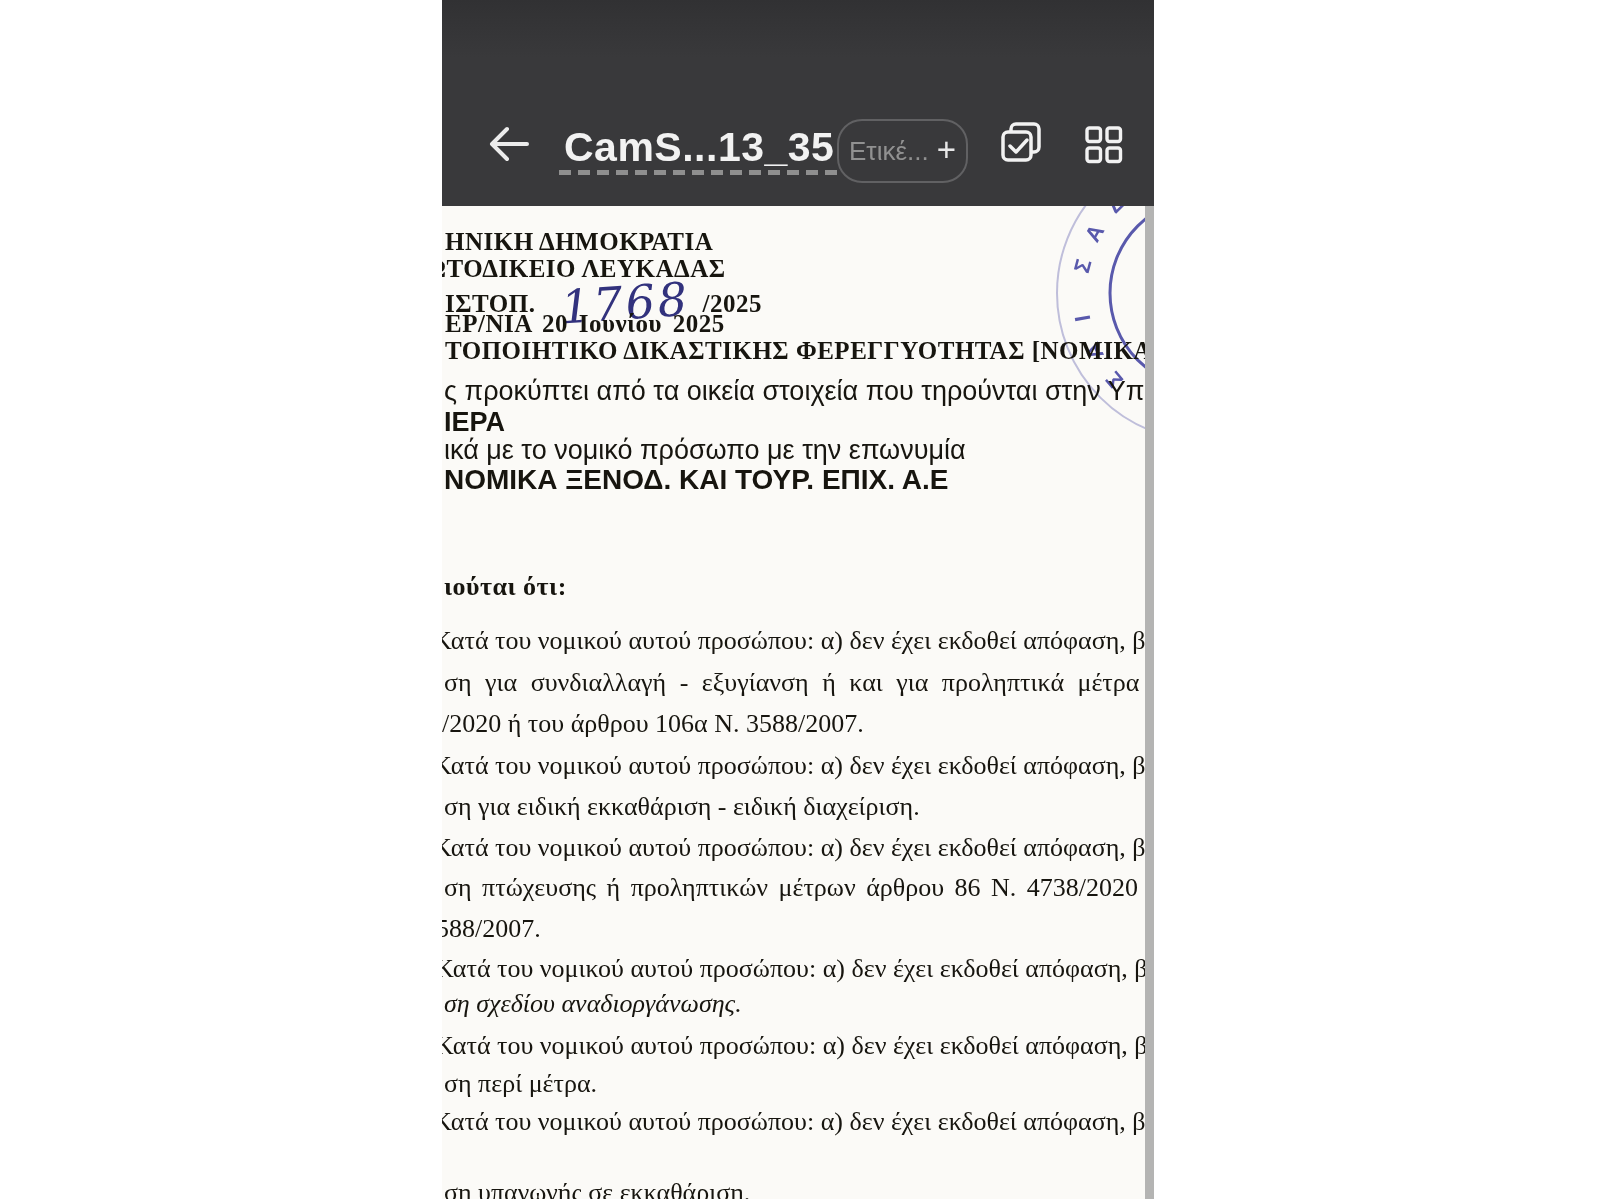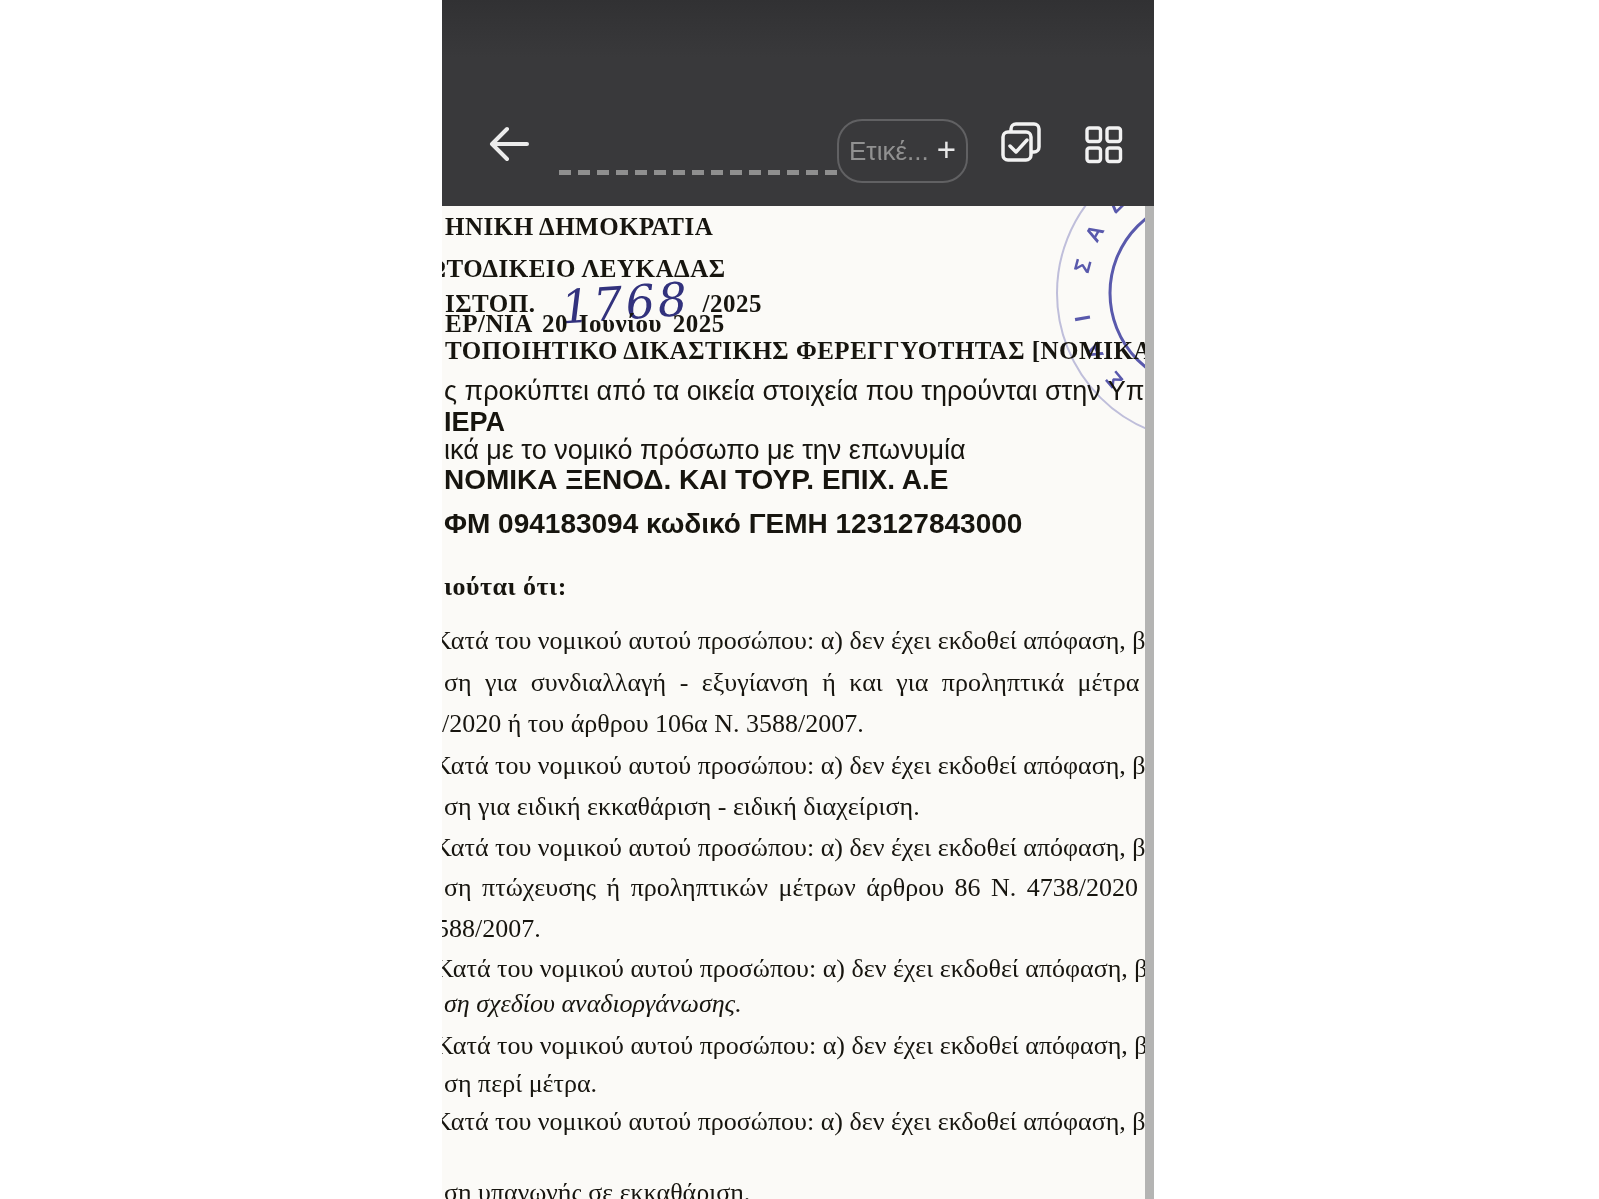--- a/index.html
+++ b/index.html
@@ -51,20 +51,21 @@
 
 <div id="canvas">
   <div class="phone">
 
     <div class="toolbar">
       <div class="back-btn">
         <svg width="46" height="46" viewBox="0 0 46 46">
           <path d="M41 23 H7 M21 8 L6 23 L21 38" fill="none" stroke="#ececec" stroke-width="4" stroke-linecap="round" stroke-linejoin="round"></path>
         </svg>
       </div>
+      <div class="tb-title">CamS...13_35</div>
       <div class="tb-underline"></div>
       <div class="tag-chip">
         <span class="lbl">Ετικέ...</span>
         <span class="plus">+</span>
       </div>
       <div class="tb-icon icon-select">
         <svg width="46" height="46" viewBox="0 0 46 46">
           <rect x="13" y="4" width="28" height="28" rx="5" fill="none" stroke="#f2f2f2" stroke-width="3.5"></rect>
           <rect x="5" y="12" width="28" height="28" rx="5" fill="#39393b" stroke="#f2f2f2" stroke-width="3.5"></rect>
           <path d="M12 26 l6 6 l11 -12" fill="none" stroke="#f2f2f2" stroke-width="3.5" stroke-linecap="round" stroke-linejoin="round"></path>
@@ -86,33 +87,32 @@
         <circle cx="165" cy="115" r="95" fill="none" stroke="#4343a2" stroke-width="3"></circle>
         <circle cx="165" cy="115" r="148" fill="none" stroke="#7d7dbb" stroke-width="2" opacity="0.55"></circle>
         <text transform="translate(81,31) rotate(-45)">Δ</text>
         <text transform="translate(61,59) rotate(-60)">Α</text>
         <text transform="translate(50,90) rotate(-75)">Σ</text>
         <text transform="translate(50,139) rotate(-100)">Ι</text>
         <text transform="translate(61,170) rotate(-115)">Α</text>
         <text transform="translate(80,197) rotate(-130)">Σ</text>
       </svg>
 
-      <div class="dline hdr" style="left:3px; top:7px;">ΗΝΙΚΗ ΔΗΜΟΚΡΑΤΙΑ</div>
+      <div class="dline hdr" style="left:3px; top:22px;">ΗΝΙΚΗ ΔΗΜΟΚΡΑΤΙΑ</div>
       <div class="dline hdr" style="left:-16px; top:49px;">ΩΤΟΔΙΚΕΙΟ  ΛΕΥΚΑΔΑΣ</div>
       <div class="dline hdr" style="left:3px; top:70px;">
         <span>ΙΣΤΟΠ.</span><span class="hand">1768</span><span>/2025</span>
       </div>
       <div class="dline hdr ws1" style="left:3px; top:104px;">ΕΡ/ΝΙΑ  20  Ιουνίου  2025</div>
       <div class="dline hdr" style="left:3px; top:131px;">ΤΟΠΟΙΗΤΙΚΟ ΔΙΚΑΣΤΙΚΗΣ ΦΕΡΕΓΓΥΟΤΗΤΑΣ [ΝΟΜΙΚΑ ΠΡΟΣΩ</div>
 
       <div class="dline sans" style="left:2px; top:170px;">ς προκύπτει από τα οικεία στοιχεία που τηρούνται στην Υπηρεσία μας μέχρι</div>
       <div class="dline sans b" style="left:2px; top:201px;">ΙΕΡΑ</div>
       <div class="dline sans" style="left:2px; top:229px;">ικά με το νομικό πρόσωπο με την επωνυμία</div>
       <div class="dline sans b" style="left:2px; top:258px; font-size:28px;">ΝΟΜΙΚΑ ΞΕΝΟΔ. ΚΑΙ ΤΟΥΡ. ΕΠΙΧ. Α.Ε</div>
-      <div class="dline sans b" style="left:2px; top:302px; font-size:28px;">ΦΜ 094183094 κωδικό ΓΕΜΗ  123127843000</div>
 
       <div class="dline hdr" style="left:2px; top:366px; font-size:26px;">ιούται ότι:</div>
 
       <div class="dline" style="left:-9px; top:420px;">Κατά του νομικού αυτού προσώπου: α) δεν έχει εκδοθεί απόφαση,  β) δεν έχε</div>
       <div class="dline ws2" style="left:2px;  top:462px;">ση για συνδιαλλαγή - εξυγίανση ή και για προληπτικά μέτρα του άρθ</div>
       <div class="dline" style="left:-13px;top:503px;">8/2020 ή του άρθρου 106α Ν. 3588/2007.</div>
       <div class="dline" style="left:-9px; top:545px;">Κατά του νομικού αυτού προσώπου: α) δεν έχει εκδοθεί απόφαση, β)  δεν έχε</div>
       <div class="dline" style="left:2px;  top:586px;">ση για ειδική εκκαθάριση - ειδική διαχείριση.</div>
       <div class="dline" style="left:-9px; top:627px;">Κατά του νομικού αυτού προσώπου: α)  δεν έχει εκδοθεί απόφαση, β)  δεν έχε</div>
       <div class="dline ws1" style="left:2px;  top:667px;">ση πτώχευσης ή προληπτικών μέτρων άρθρου 86 Ν. 4738/2020 ή του</div>

